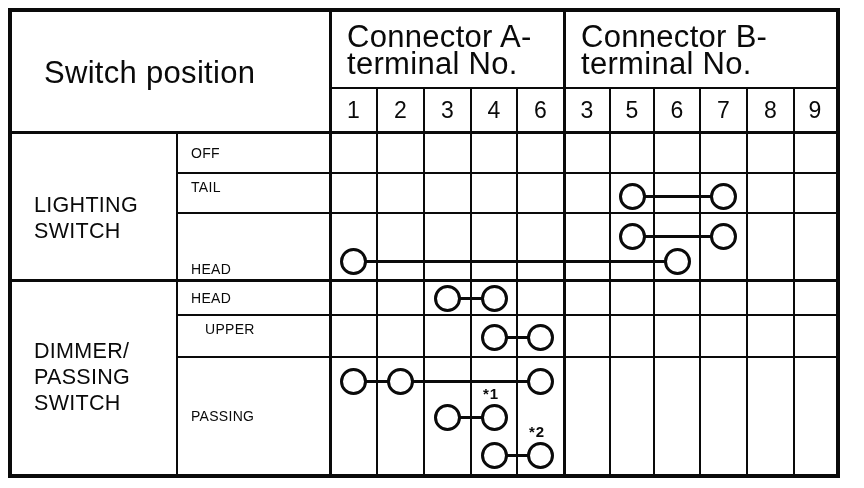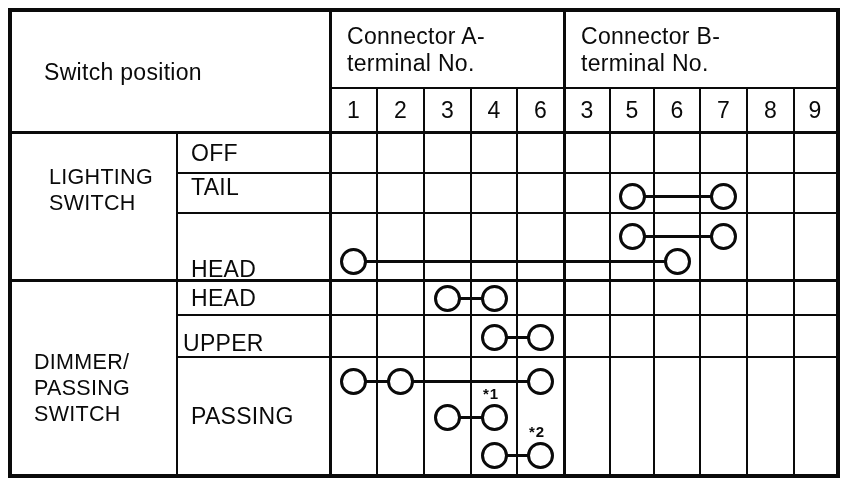--- a/index.html
+++ b/index.html
@@ -11,27 +11,27 @@
   .table-frame{
     left:8px;top:8px;width:832px;height:470px;
     border:4px solid #0a0a0a;background:transparent;
   }
   .gridline{background:#0a0a0a;}
   .cell{
     display:flex;align-items:center;
     font-size:22px;letter-spacing:0.3px;line-height:26px;
     white-space:pre-line;
   }
-  .header-cell{font-size:23px;line-height:27px;}
+  .header-cell{font-size:31px;line-height:27px;}
   .switch-pos{left:12px;top:12px;width:318px;height:120px;padding-left:32px;}
   .conn-a{left:333px;top:12px;width:228px;height:76px;padding-left:14px;}
   .conn-b{left:567px;top:12px;width:269px;height:76px;padding-left:14px;}
   .num-cell{justify-content:center;font-size:23px;}
   .group-cell{padding-left:22px;font-size:21.5px;}
-  .pos-cell{padding-left:14px;font-size:23px;}
+  .pos-cell{padding-left:14px;font-size:14px;}
   .conn-line{background:#0a0a0a;height:3px;}
   .circle{
     width:27px;height:27px;border:3px solid #0a0a0a;border-radius:50%;
     background:#fff;
   }
   .note{
     width:40px;height:20px;text-align:center;font-size:15px;font-weight:700;
     letter-spacing:1px;display:flex;align-items:center;justify-content:center;
   }
 </style>
@@ -78,30 +78,30 @@
       <div class="abs cell num-cell" style="left: 471px; top: 88px; width: 46px; height: 44px;">4</div>
       <div class="abs cell num-cell" style="left: 517px; top: 88px; width: 47px; height: 44px;">6</div>
       <div class="abs cell num-cell" style="left: 564px; top: 88px; width: 46px; height: 44px;">3</div>
       <div class="abs cell num-cell" style="left: 610px; top: 88px; width: 44px; height: 44px;">5</div>
       <div class="abs cell num-cell" style="left: 654px; top: 88px; width: 46px; height: 44px;">6</div>
       <div class="abs cell num-cell" style="left: 700px; top: 88px; width: 47px; height: 44px;">7</div>
       <div class="abs cell num-cell" style="left: 747px; top: 88px; width: 47px; height: 44px;">8</div>
       <div class="abs cell num-cell" style="left: 794px; top: 88px; width: 42px; height: 44px;">9</div>
     </div>
   <div id="row-labels">
-      <div class="abs cell group-cell" style="left: 12px; top: 116px; width: 181px; height: 148px; margin-left: 15px;">LIGHTING
+      <div class="abs cell group-cell" style="left: 12px; top: 144px; width: 181px; height: 148px;">LIGHTING
 SWITCH</div>
       <div class="abs cell pos-cell" style="left: 177px; top: 132px; width: 153px; height: 41px;">OFF</div>
       <div class="abs cell pos-cell" style="left: 177px; top: 167px; width: 153px; height: 40px;">TAIL</div>
       <div class="abs cell pos-cell" style="left: 177px; top: 213px; width: 153px; height: 67px; margin-top: 22px;">HEAD</div>
-      <div class="abs cell group-cell" style="left: 12px; top: 280px; width: 165px; height: 194px; margin-top: 11px;">DIMMER/
+      <div class="abs cell group-cell" style="left: 12px; top: 280px; width: 165px; height: 194px;">DIMMER/
 PASSING
 SWITCH</div>
       <div class="abs cell pos-cell" style="left: 177px; top: 280px; width: 153px; height: 35px;">HEAD</div>
-      <div class="abs cell pos-cell" style="left: 169px; top: 315px; width: 153px; height: 28px; margin-top: 14px;">UPPER</div>
+      <div class="abs cell pos-cell" style="left: 191px; top: 315px; width: 153px; height: 28px;">UPPER</div>
       <div class="abs cell pos-cell" style="left: 177px; top: 357px; width: 153px; height: 117px;">PASSING</div>
     </div>
   <div id="connections">
       <div class="abs conn-line" style="left: 632px; top: 194.5px; width: 91px;"></div>
       <div class="abs conn-line" style="left: 632px; top: 234.5px; width: 91px;"></div>
       <div class="abs conn-line" style="left: 353px; top: 259.5px; width: 324px;"></div>
       <div class="abs conn-line" style="left: 447px; top: 296.5px; width: 47px;"></div>
       <div class="abs conn-line" style="left: 494px; top: 335.5px; width: 46px;"></div>
       <div class="abs conn-line" style="left: 353px; top: 379.5px; width: 187px;"></div>
       <div class="abs conn-line" style="left: 447px; top: 415.5px; width: 47px;"></div>

